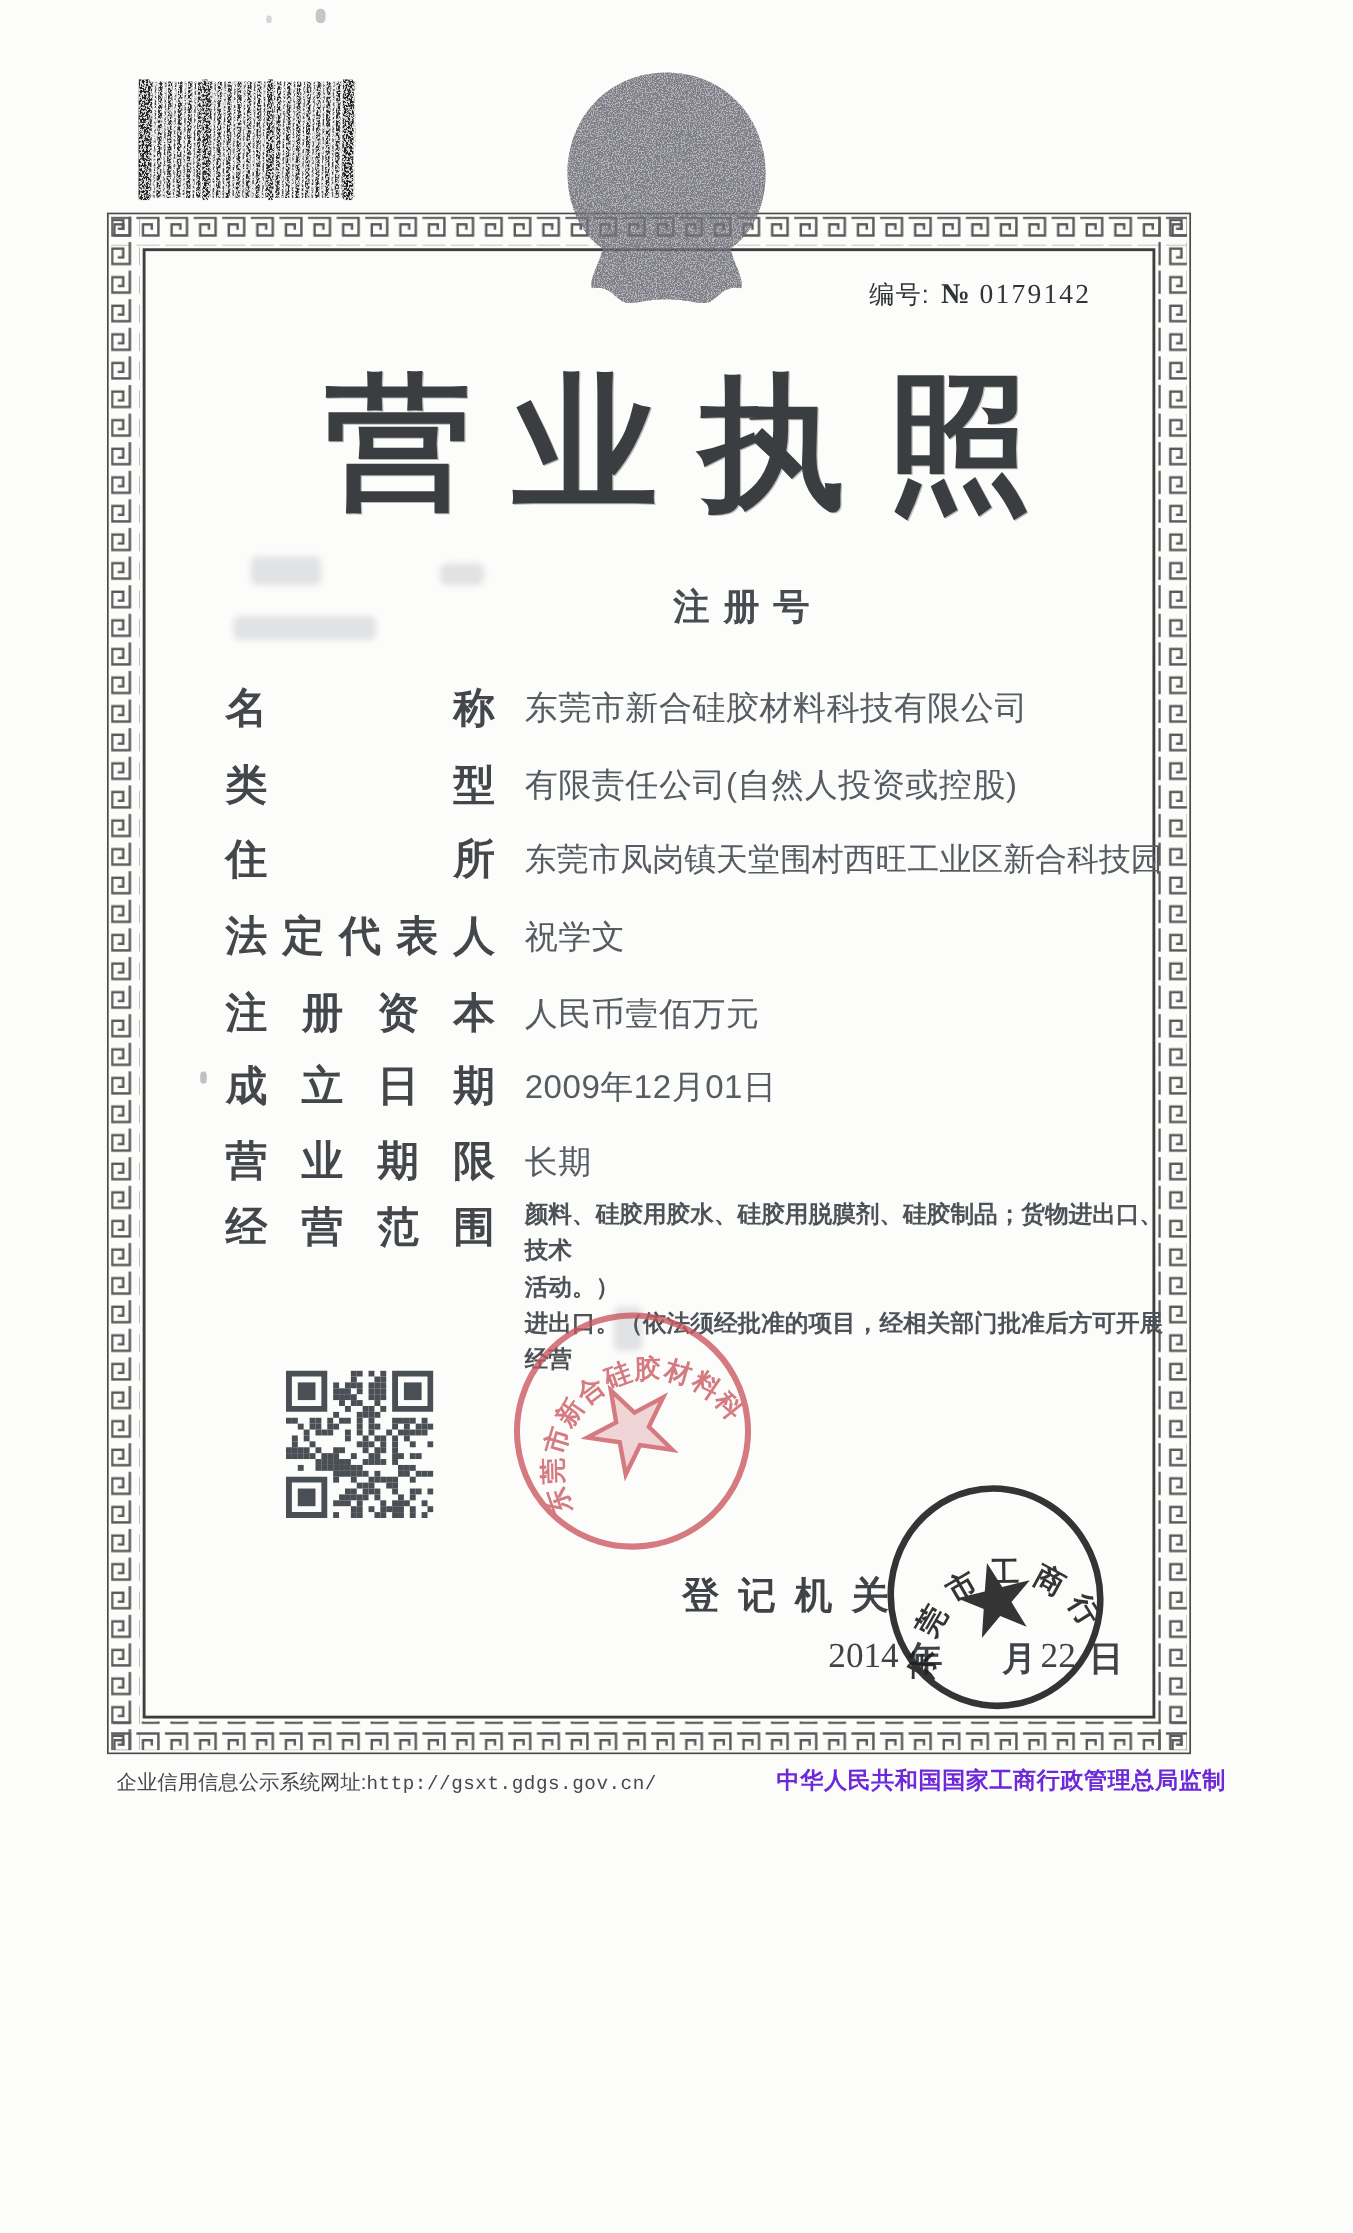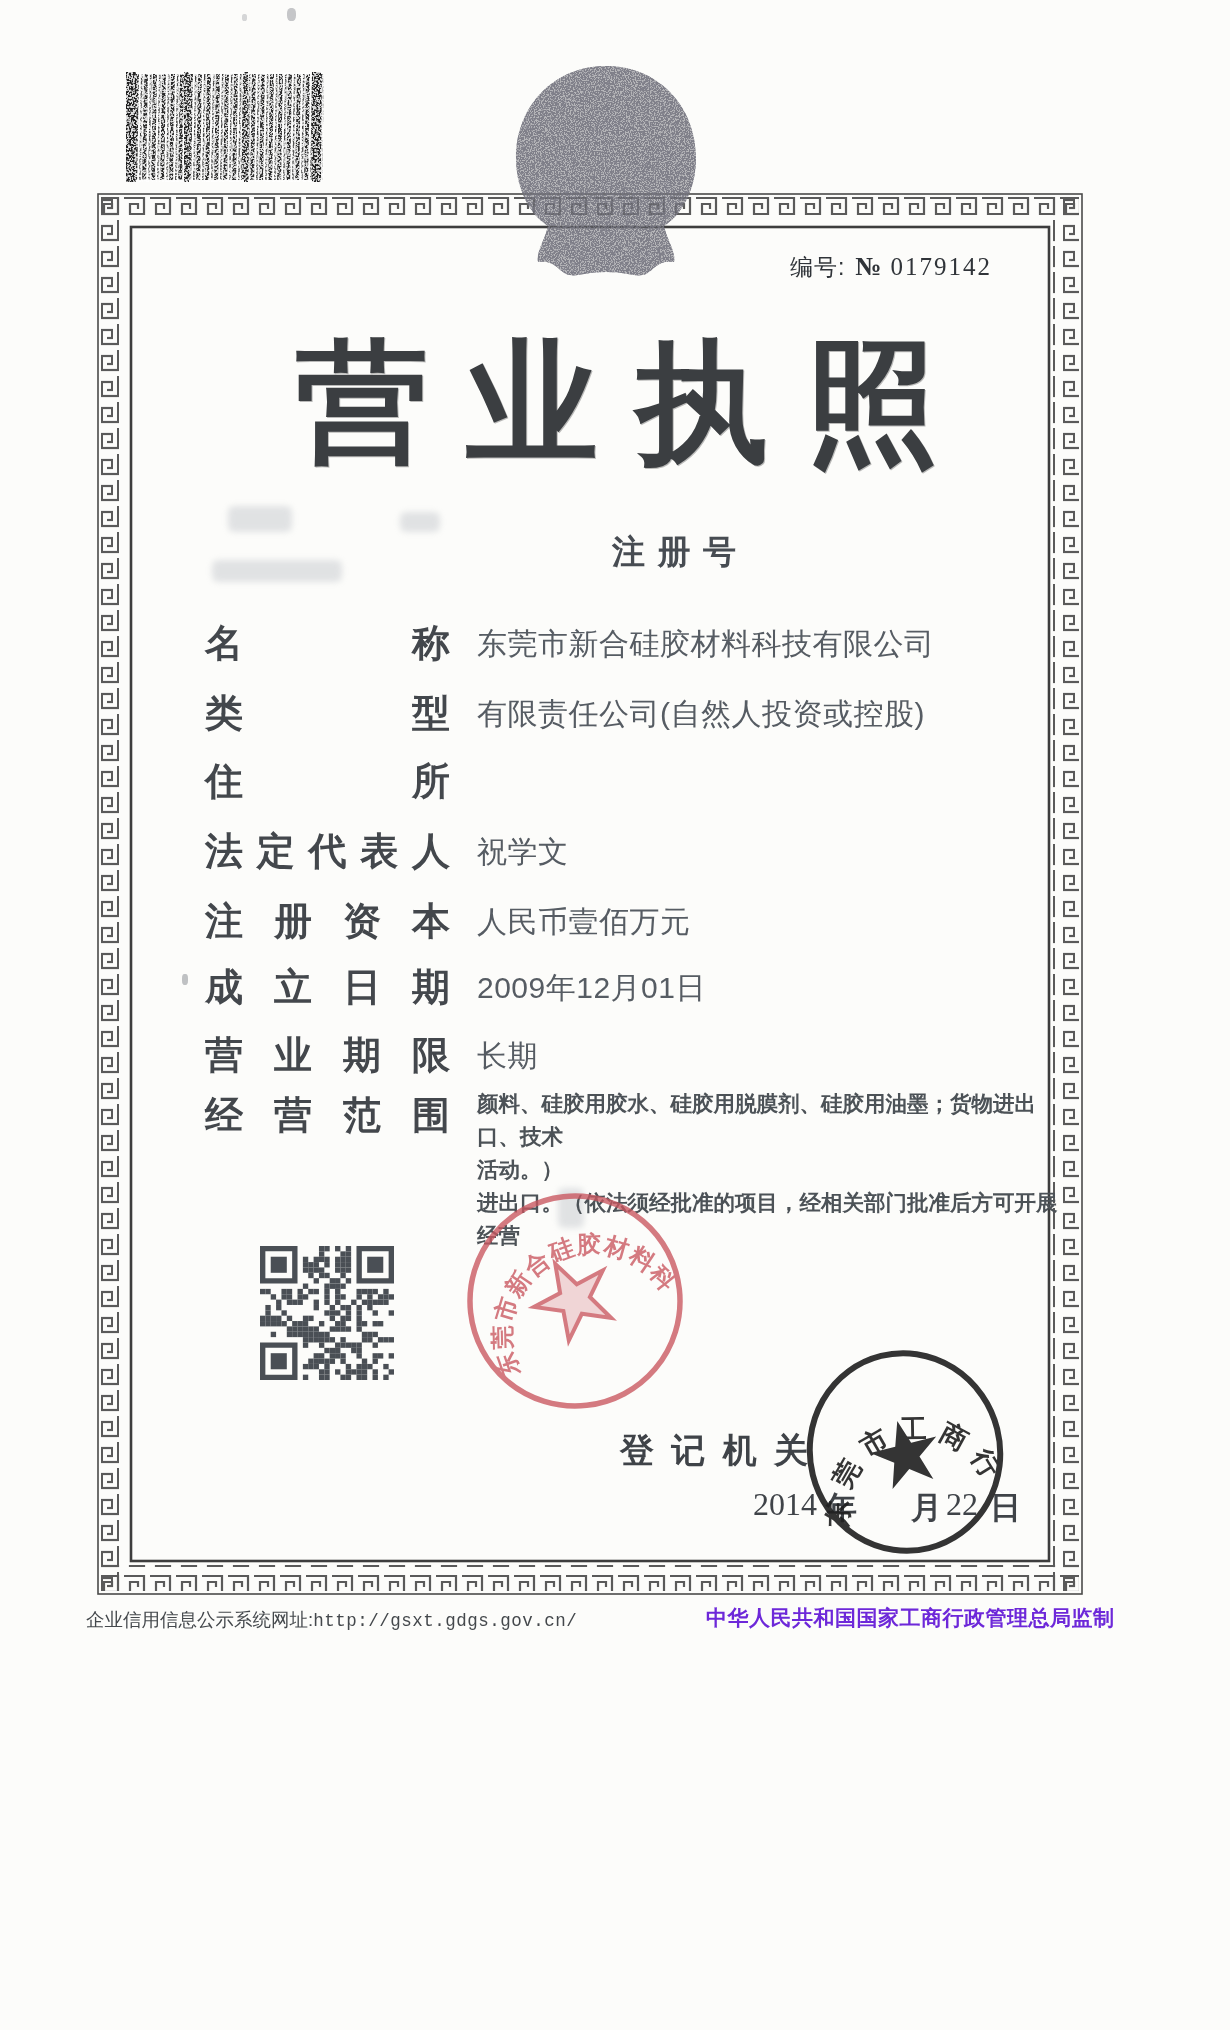--- a/index.html
+++ b/index.html
@@ -35,21 +35,21 @@
   .qr{position:absolute;left:260px;top:1246px;z-index:3;}
   
   .company-seal{position:absolute;left:460px;top:1183px;z-index:6;opacity:.78;}
   .registry-seal{position:absolute;left:803px;top:1348px;z-index:6;opacity:.9;}
   
   .registrar{position:absolute;left:620px;top:1428px;z-index:3;display:flex;width:188px;justify-content:space-between;
     font-size:34px;font-weight:600;color:#3f4348;}
   .date-seg{position:absolute;z-index:4;font-size:31px;color:#3f4348;font-weight:600;}
   .date-seg.num{font-family:"Liberation Serif",serif;font-weight:normal;font-size:32px;}
   
-  .footer-left{position:absolute;left:86px;top:1607px;z-index:3;font-size:18.5px;color:#44484c;}
+  .footer-left{position:absolute;left:106px;top:1607px;z-index:3;font-size:18.5px;color:#44484c;}
   .footer-left .url{font-family:"Liberation Mono",monospace;font-size:17.5px;letter-spacing:.5px;}
   .footer-right{position:absolute;left:706px;top:1604px;z-index:3;font-size:21px;font-weight:600;color:#6d28d9;letter-spacing:.5px;}
   
   .speck{position:absolute;background:#8d9096;border-radius:40%;z-index:2;}
   .smudge{position:absolute;background:#9aa0aa;filter:blur(3px);opacity:.28;border-radius:6px;z-index:2;}
 </style>
 </head>
 <body>
 
 <div class="page">
@@ -134,20 +134,21 @@
         <span>型</span>
       </div>
     <span class="val">有限责任公司(自然人投资或控股)</span>
   </div>
 
   <div class="row" style="top:756px">
     <div class="lbl">
         <span>住</span>
         <span>所</span>
       </div>
+    <span class="val addr">东莞市凤岗镇天堂围村西旺工业区新合科技园</span>
   </div>
 
   <div class="row" style="top:826px">
     <div class="lbl">
         <span>法</span>
         <span>定</span>
         <span>代</span>
         <span>表</span>
         <span>人</span>
       </div>
@@ -185,21 +186,21 @@
   </div>
 
   <div class="row" style="top:1090px">
     <div class="lbl">
         <span>经</span>
         <span>营</span>
         <span>范</span>
         <span>围</span>
       </div>
     <div class="scope-lines">
-      <div>颜料、硅胶用胶水、硅胶用脱膜剂、硅胶用油墨；货物进出口、技术</div>
+      <div>颜料、硅胶用胶水、硅胶用脱膜剂、硅胶制品；货物进出口、技术</div>
       <div>活动。）</div>
       <div>进出口。（依法须经批准的项目，经相关部门批准后方可开展经营</div>
     </div>
   </div>
 
   <svg class="qr" width="134" height="134" viewBox="0 0 125 125" fill="#4a4f55">
     <g>
       <path d="M0,0 h35 v35 h-35 Z M5,5 v25 h25 v-25 Z" fill-rule="evenodd"></path>
       <rect x="10" y="10" width="15" height="15"></rect>
       <path d="M90,0 h35 v35 h-35 Z M95,5 v25 h25 v-25 Z" fill-rule="evenodd"></path>

